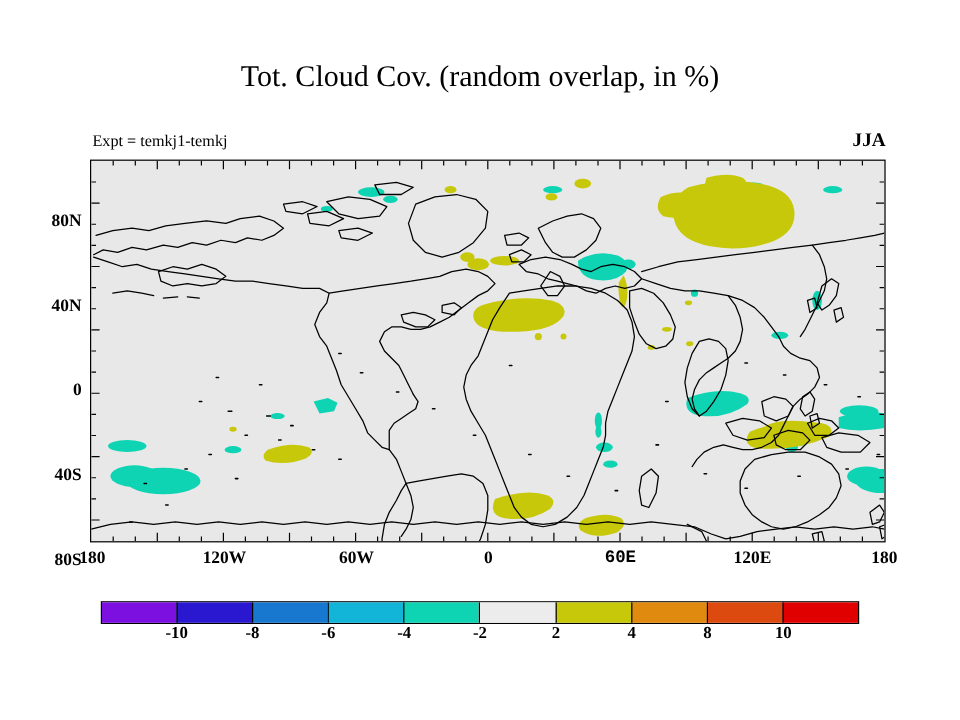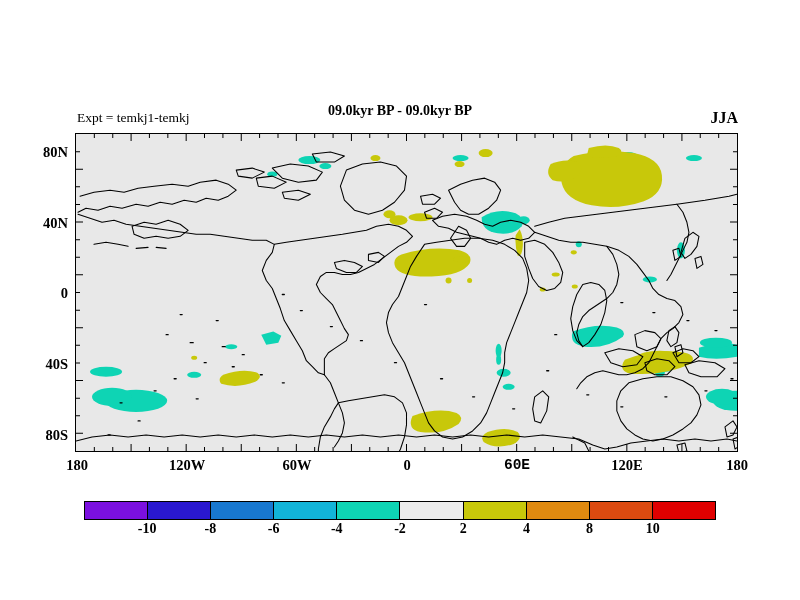--- a/index.html
+++ b/index.html
@@ -99,20 +99,21 @@
 
   
   .ytick-label {
     position: absolute;
     right: 784px;           
     font-size: 14.5px;
     font-family: "Liberation Serif", "DejaVu Serif", serif;
     font-weight: bold;
     white-space: nowrap;
     text-align: right;
+    margin-top: 32px;
   }
   .xtick-label {
     position: absolute;
     font-size: 14.5px;
     font-family: "Liberation Serif", "DejaVu Serif", serif;
     font-weight: bold;
     white-space: nowrap;
     text-align: center;
     transform: translateX(-50%);
   }
@@ -143,21 +144,21 @@
     font-weight: bold;
     white-space: nowrap;
     transform: translateX(-50%);
   }
 </style>
 </head>
 <body style="background: rgb(255, 255, 255);">
 
 <div id="figure">
 
-  <div id="period-line">09.0kyr BP - 09.0kyr BP</div>
+  <div id="main-title">Tot. Cloud Cov. (random overlap, in %)</div>
   <div id="expt-label">Expt = temkj1-temkj</div>
   <div id="season-label">JJA</div>
 
   <div class="ytick-label" style="left:26px; top:144px; width:42px;">80N</div>
   <div class="ytick-label" style="left:26px; top:215px; width:42px;">40N</div>
   <div class="ytick-label" style="left:26px; top:285px; width:42px;">0</div>
   <div class="ytick-label" style="left:26px; top:356px; width:42px;">40S</div>
   <div class="ytick-label" style="left:26px; top:427px; width:42px;">80S</div>
 
   <div id="map-panel" style="background: rgb(232, 232, 232);">

